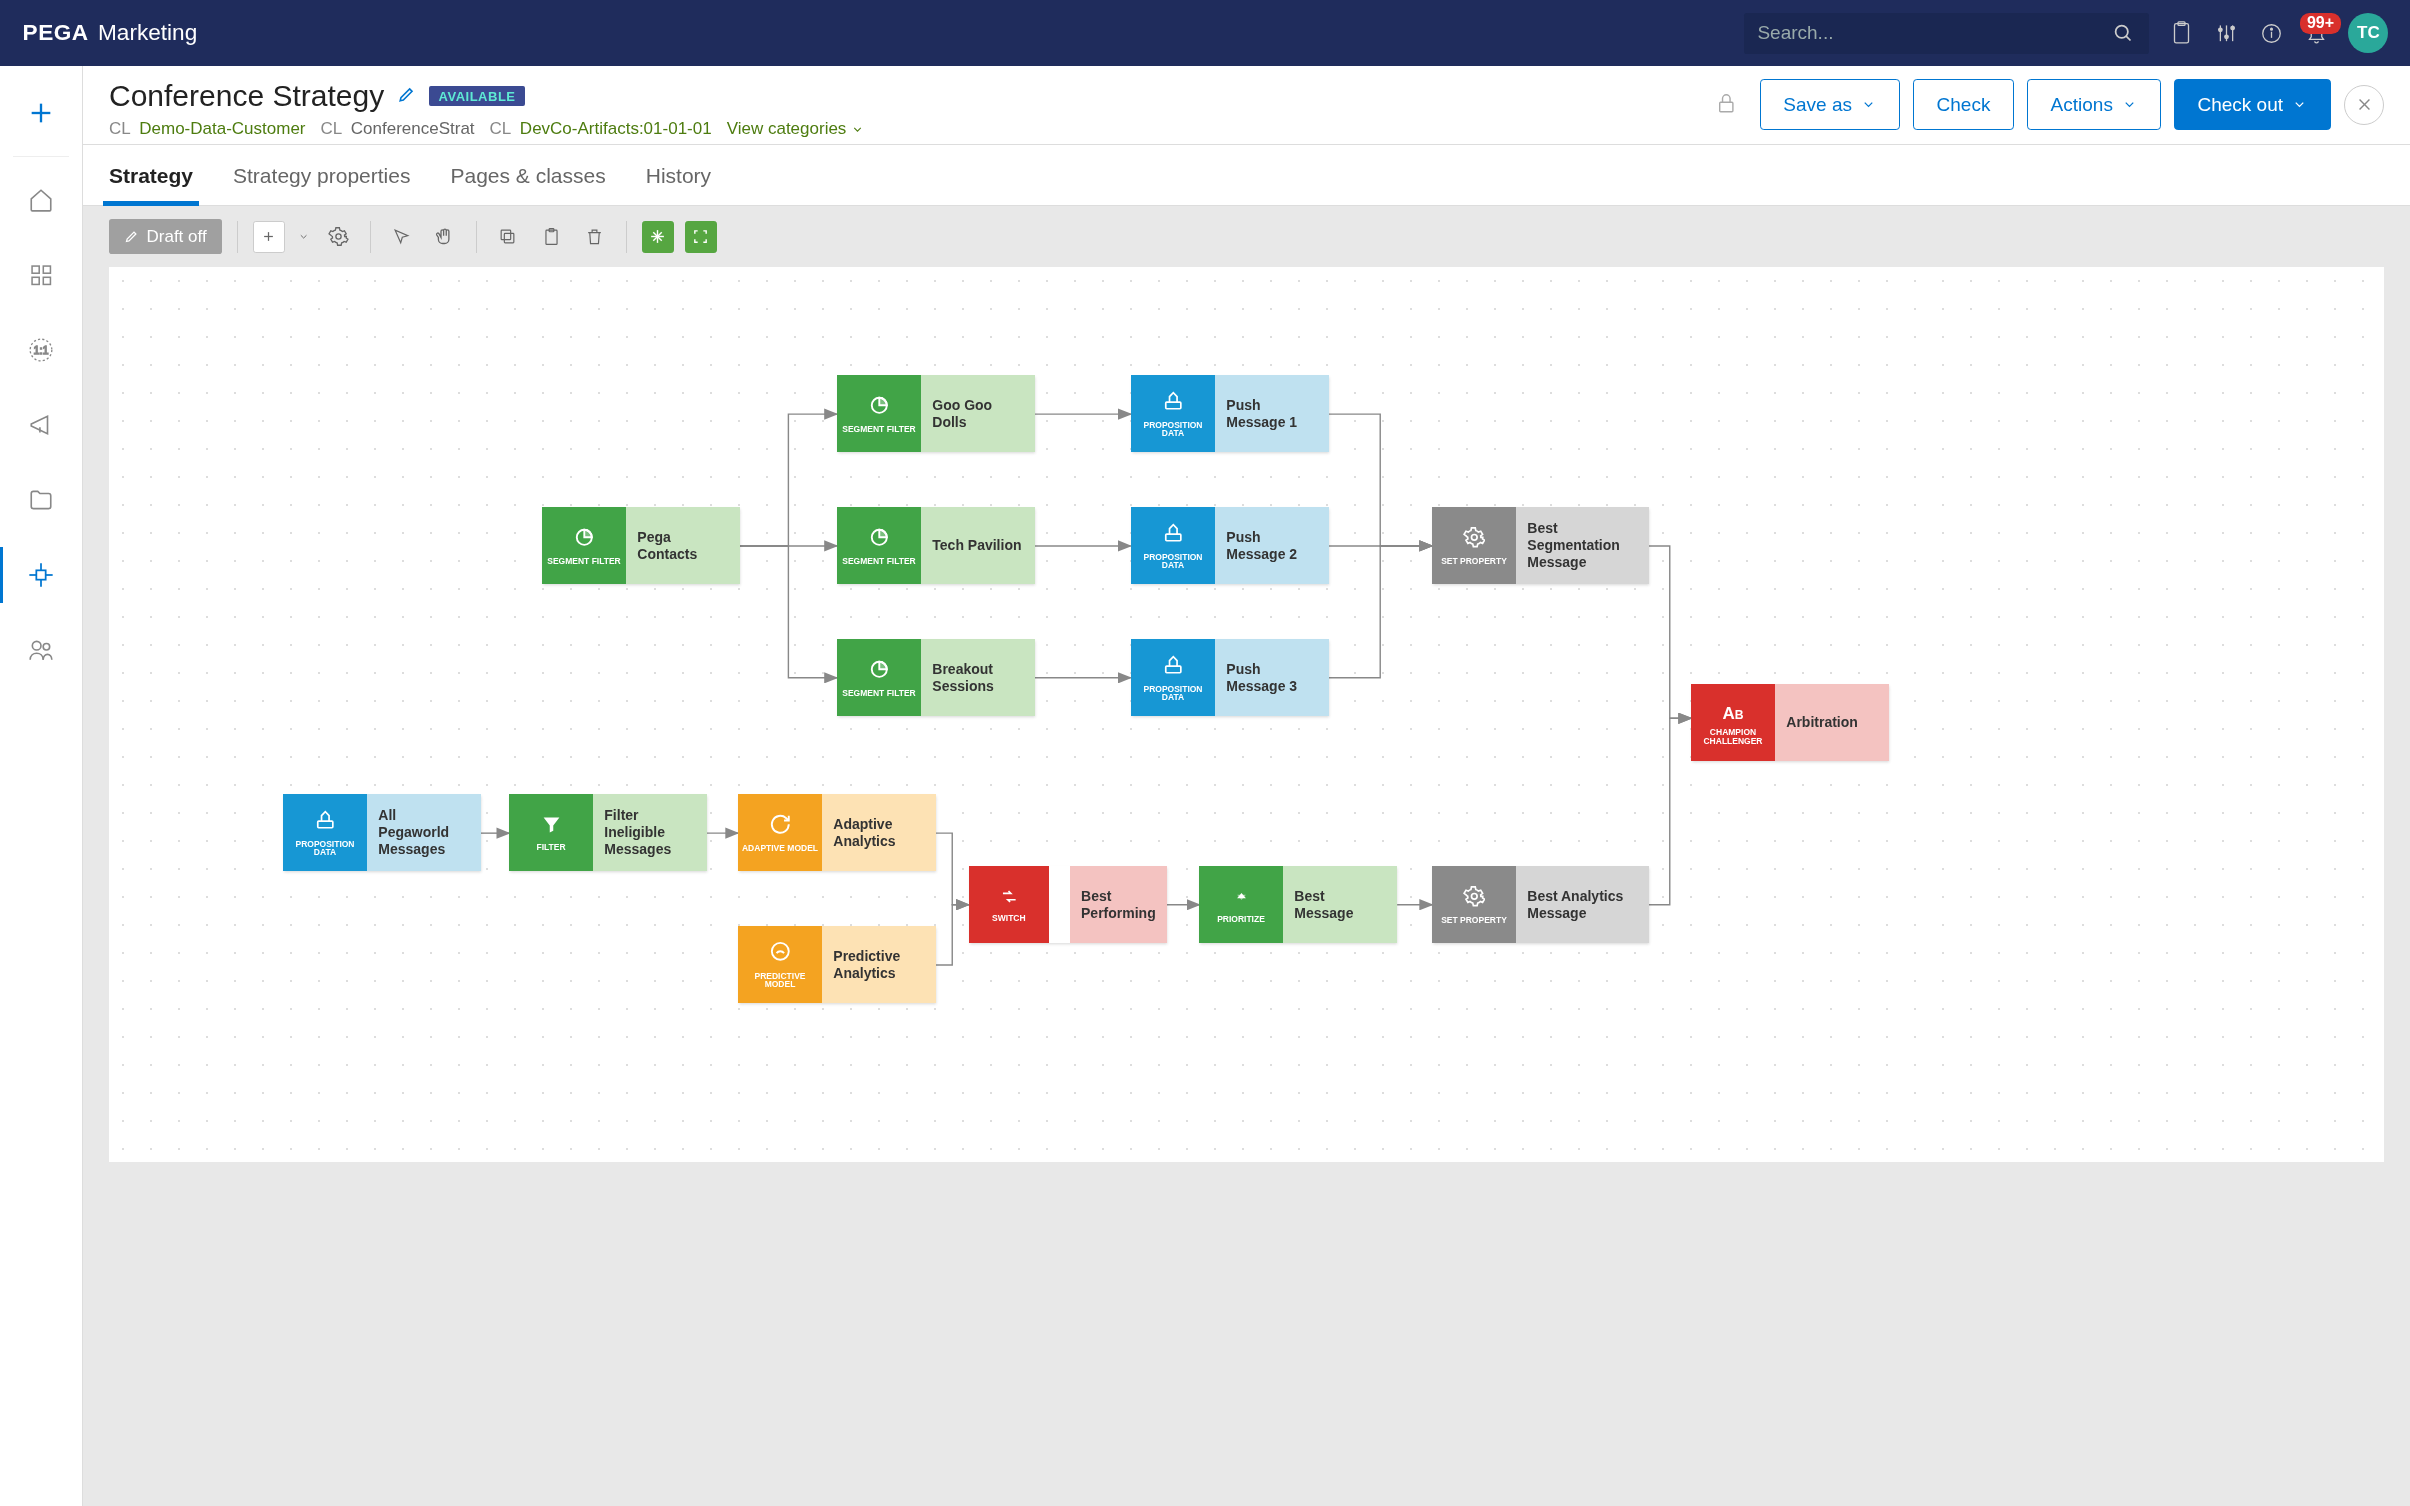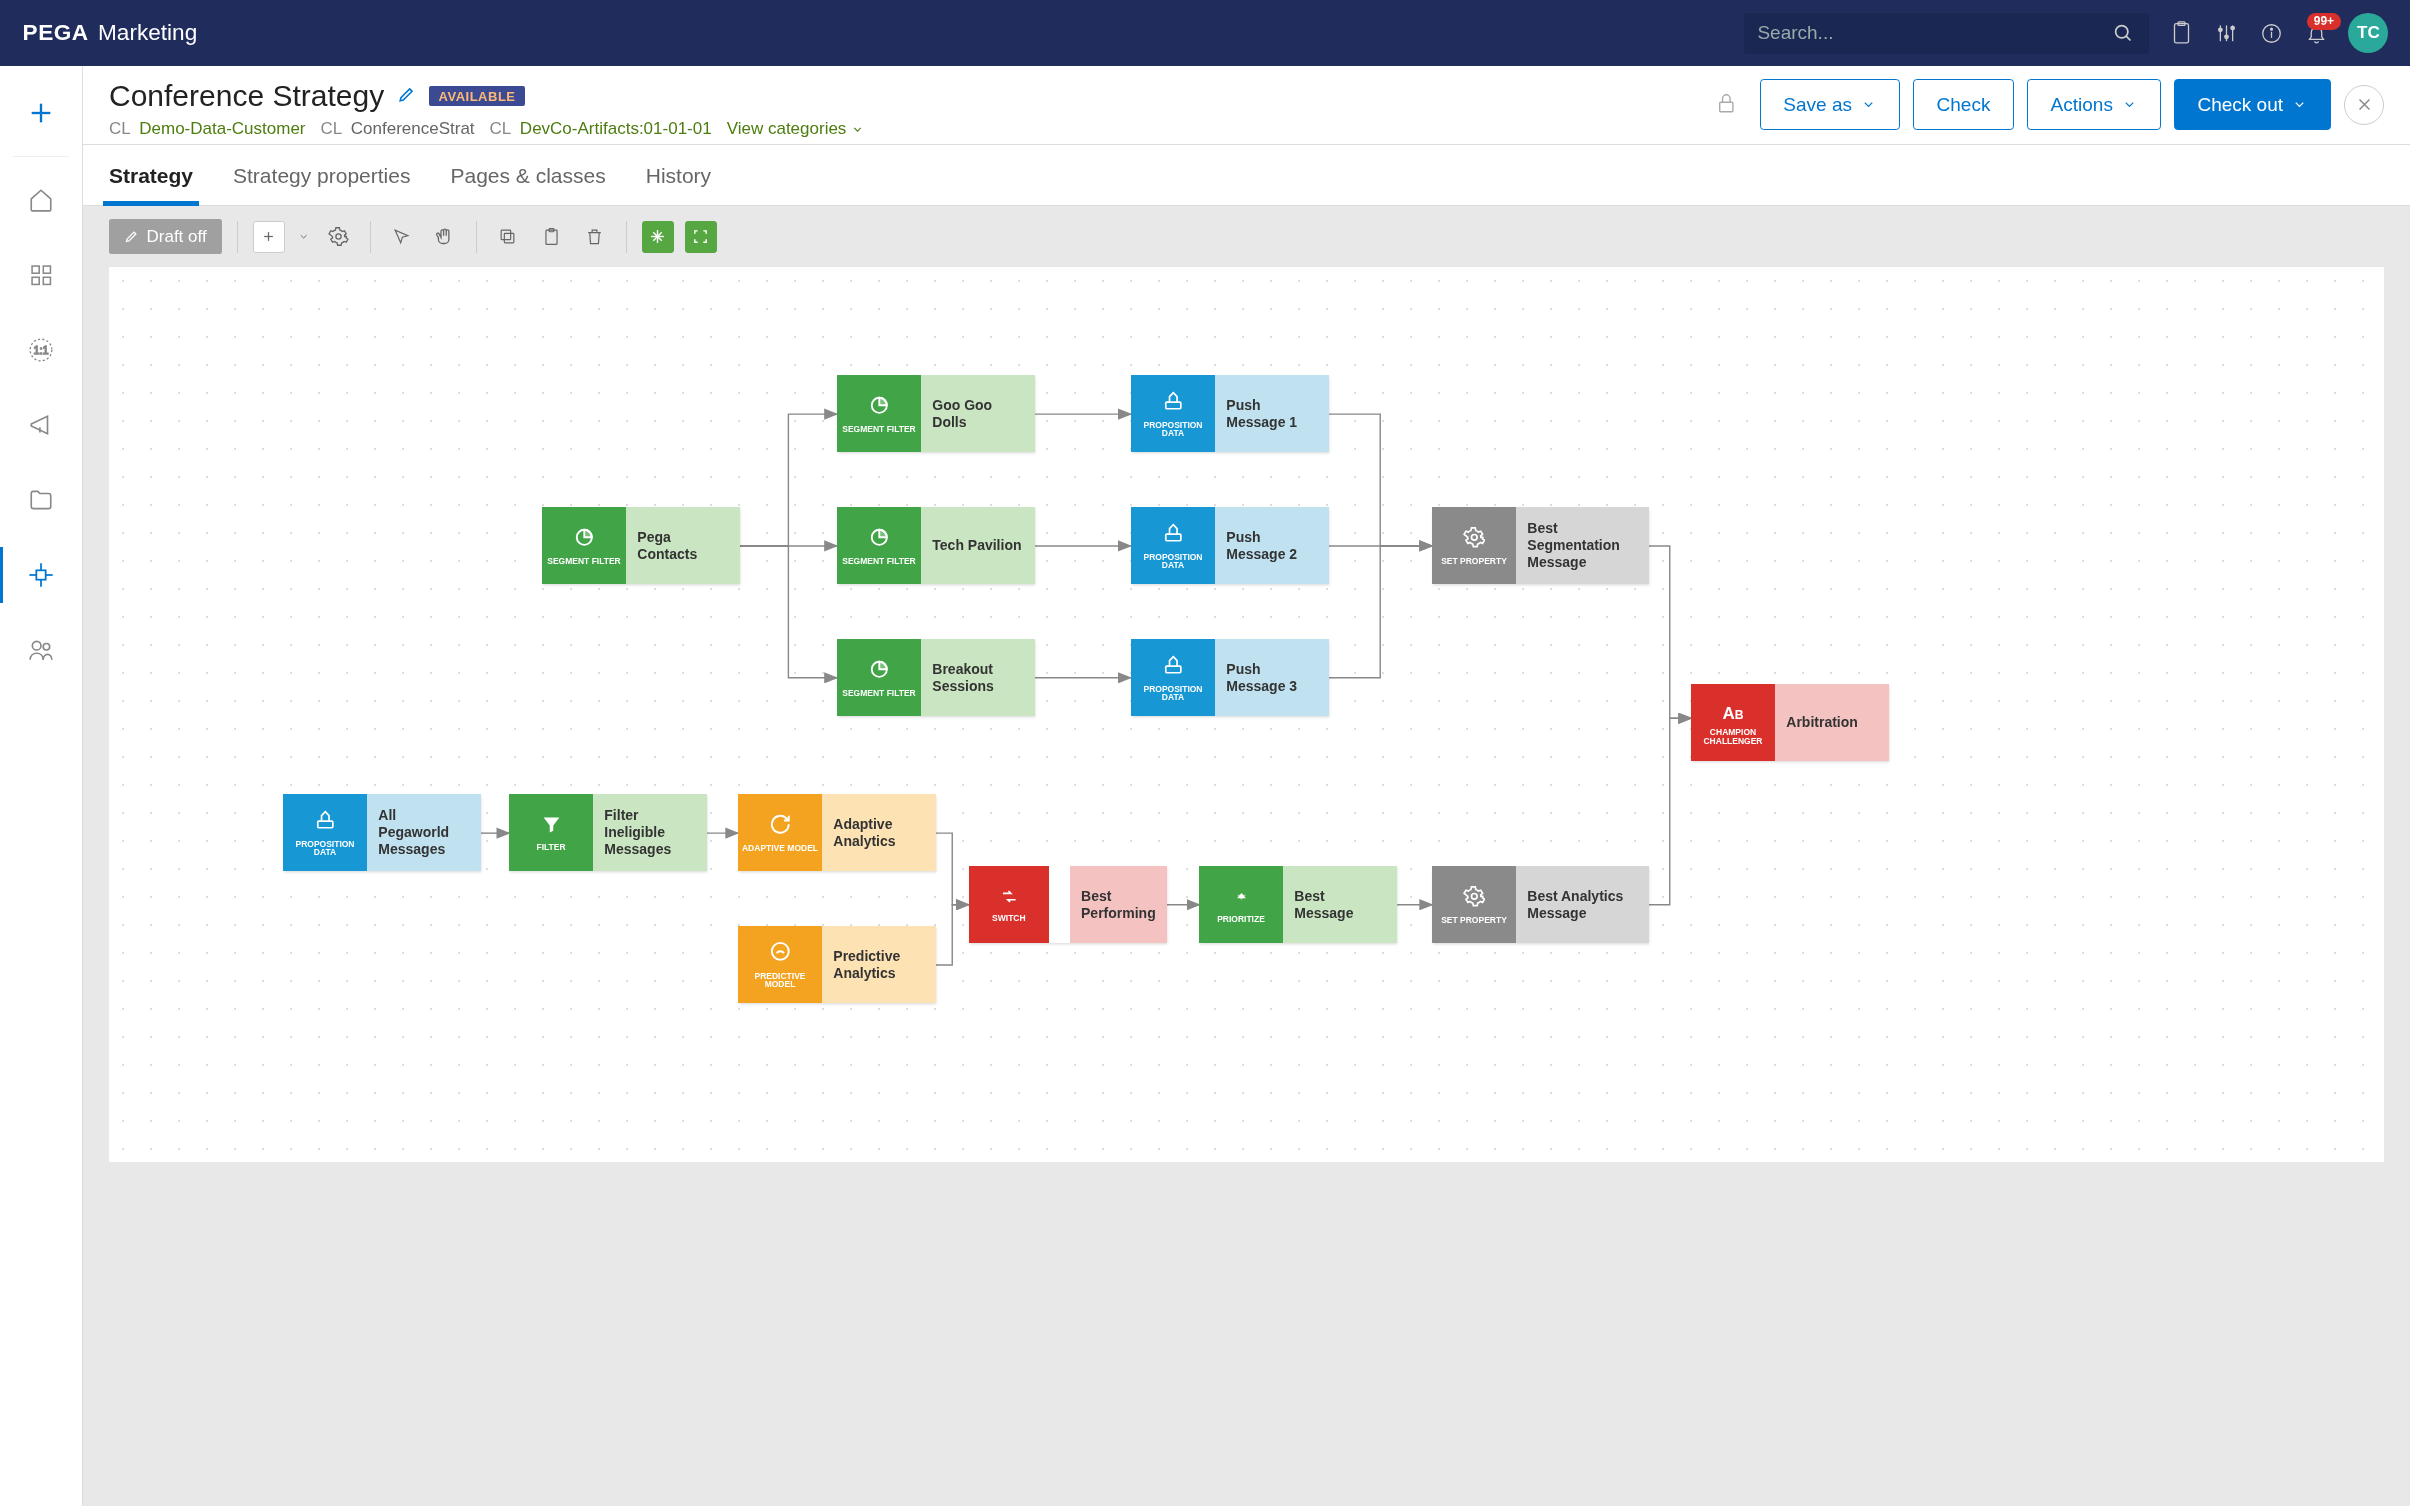--- a/index.html
+++ b/index.html
@@ -8,38 +8,38 @@
 
 .topnav { height: 66px; background: #1f2c5c; display: flex; align-items: center; padding: 0 22.6px; color: #fff; }
 .brand { font-size: 22.6px; font-weight: 700; letter-spacing: 0.5px; }
 .brand-light { font-weight: 300; margin-left: 9.4px; font-size: 22.6px; }
 .topnav-right { margin-left: auto; display: flex; align-items: center; gap: 19px; }
 .search-box { background: #1a2752; border-radius: 2.8px; width: 405px; height: 41px; display: flex; align-items: center; padding: 0 13px; }
 .search-box input { flex: 1; background: transparent; border: none; outline: none; color: #ccc; font-size: 19px; }
 .search-box input::placeholder { color: #9aa; }
 .topnav-icon { width: 26px; height: 26px; display: flex; align-items: center; justify-content: center; cursor: pointer; color: #ccc; }
 .notif { position: relative; }
-.notif-badge { position: absolute; top: -7.5px; right: -11.3px; background: #d9302c; color: #fff; font-size: 12px; border-radius: 9.4px; padding: 1.9px 6.6px; font-weight: 600; }
+.notif-badge { position: absolute; top: -7.5px; right: -11.3px; background: #d9302c; color: #fff; font-size: 16px; border-radius: 9.4px; padding: 1.9px 6.6px; font-weight: 600; }
 .avatar { width: 40px; height: 40px; border-radius: 50%; background: #2aa89a; color: #fff; display: flex; align-items: center; justify-content: center; font-size: 17px; font-weight: 600; }
 
 
 .leftrail { position: absolute; top: 66px; left: 0; width: 83px; bottom: 0; background: #fff; border-right: 0.9px solid #ddd; display: flex; flex-direction: column; align-items: center; padding-top: 9.4px; }
 .leftrail .rail-item { width: 83px; height: 75px; display: flex; align-items: center; justify-content: center; color: #888; cursor: pointer; position: relative; }
 .leftrail .rail-item.active { color: #0076d1; }
 .leftrail .rail-item.active::before { content: ""; position: absolute; left: 0; top: 9.4px; bottom: 9.4px; width: 3.8px; background: #0076d1; }
 .leftrail .sep { width: 56px; height: 0.9px; background: #eee; margin: 5.6px 0; }
 
 
 .content { position: absolute; left: 83px; top: 66px; right: 0; bottom: 0; display: flex; flex-direction: column; }
 .headerbar { background: #fff; border-bottom: 0.9px solid #ddd; padding: 13px 26px 5.6px 26px; display: flex; align-items: flex-start; }
 .header-left { flex: 1; }
 .title-row { display: flex; align-items: center; gap: 13px; }
 .page-title { font-size: 30px; font-weight: 400; color: #222; }
 .edit-icon { color: #0076d1; cursor: pointer; }
-.badge-available { background: #3b4a92; color: #fdba74; font-size: 13px; font-weight: 700; padding: 2.8px 9.4px; border-radius: 1.9px; letter-spacing: 0.5px; }
+.badge-available { background: #3b4a92; color: #5eead4; font-size: 13px; font-weight: 700; padding: 2.8px 9.4px; border-radius: 1.9px; letter-spacing: 0.5px; }
 .breadcrumb { margin-top: 5.6px; font-size: 17px; color: #666; display: flex; align-items: center; gap: 15px; flex-wrap: wrap; }
 .breadcrumb .cl { color: #888; margin-right: 3.8px; }
 .breadcrumb .link { color: #4d7c0f; cursor: pointer; }
 .header-actions { display: flex; align-items: center; gap: 13px; }
 .btn { height: 51px; padding: 0 22.6px; border-radius: 3.8px; font-size: 19px; display: flex; align-items: center; gap: 9.4px; cursor: pointer; border: 0.9px solid #0076d1; background: #fff; color: #0076d1; }
 .btn.primary { background: #0076d1; color: #fff; }
 .icon-btn { width: 40px; height: 40px; border: 0.9px solid #ccc; border-radius: 50%; display: flex; align-items: center; justify-content: center; cursor: pointer; color: #888; }
 .lock-btn { color: #aaa; cursor: pointer; padding: 9.4px; }
 
 

